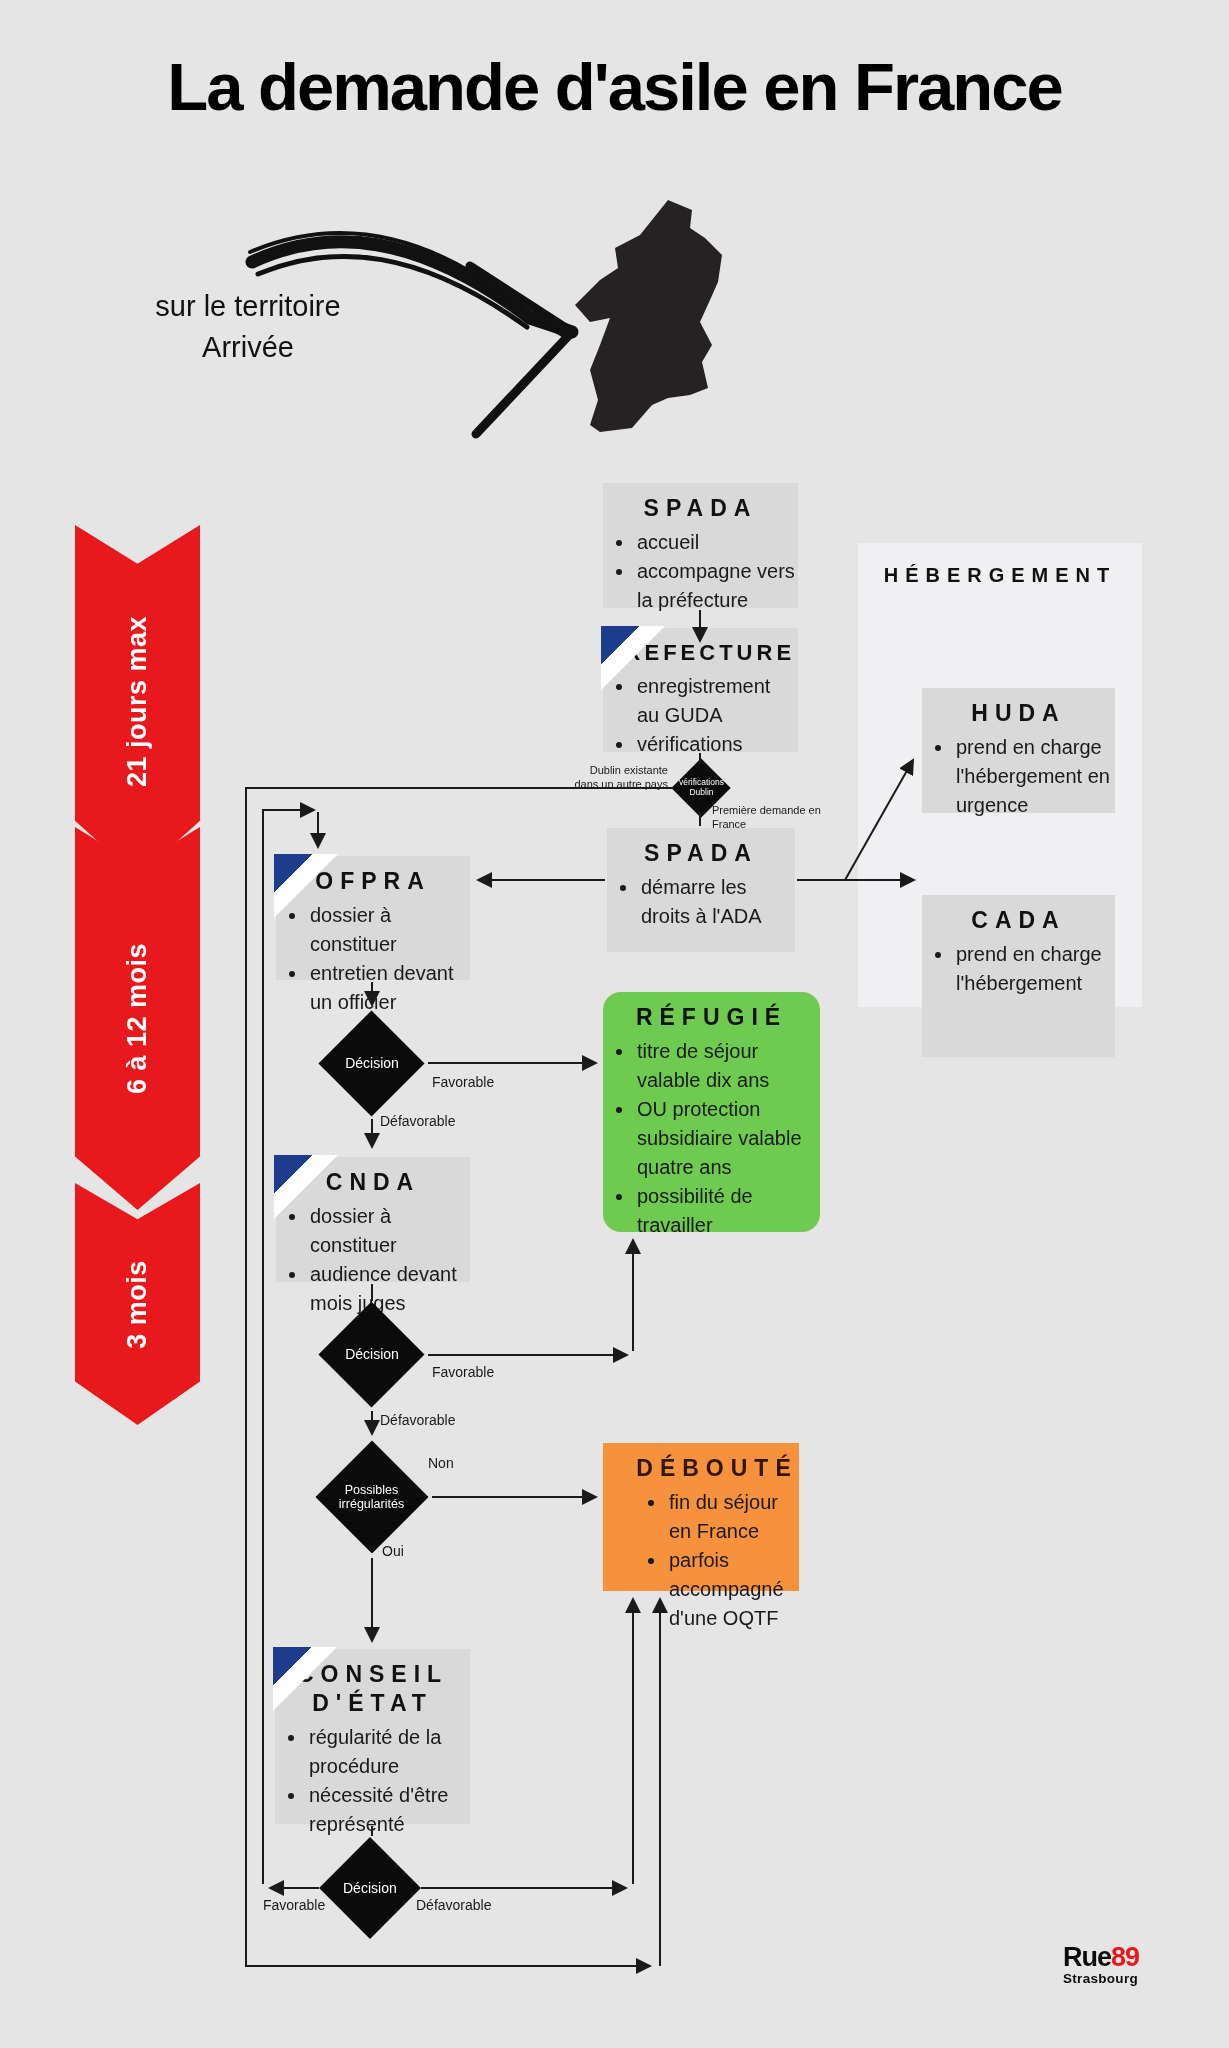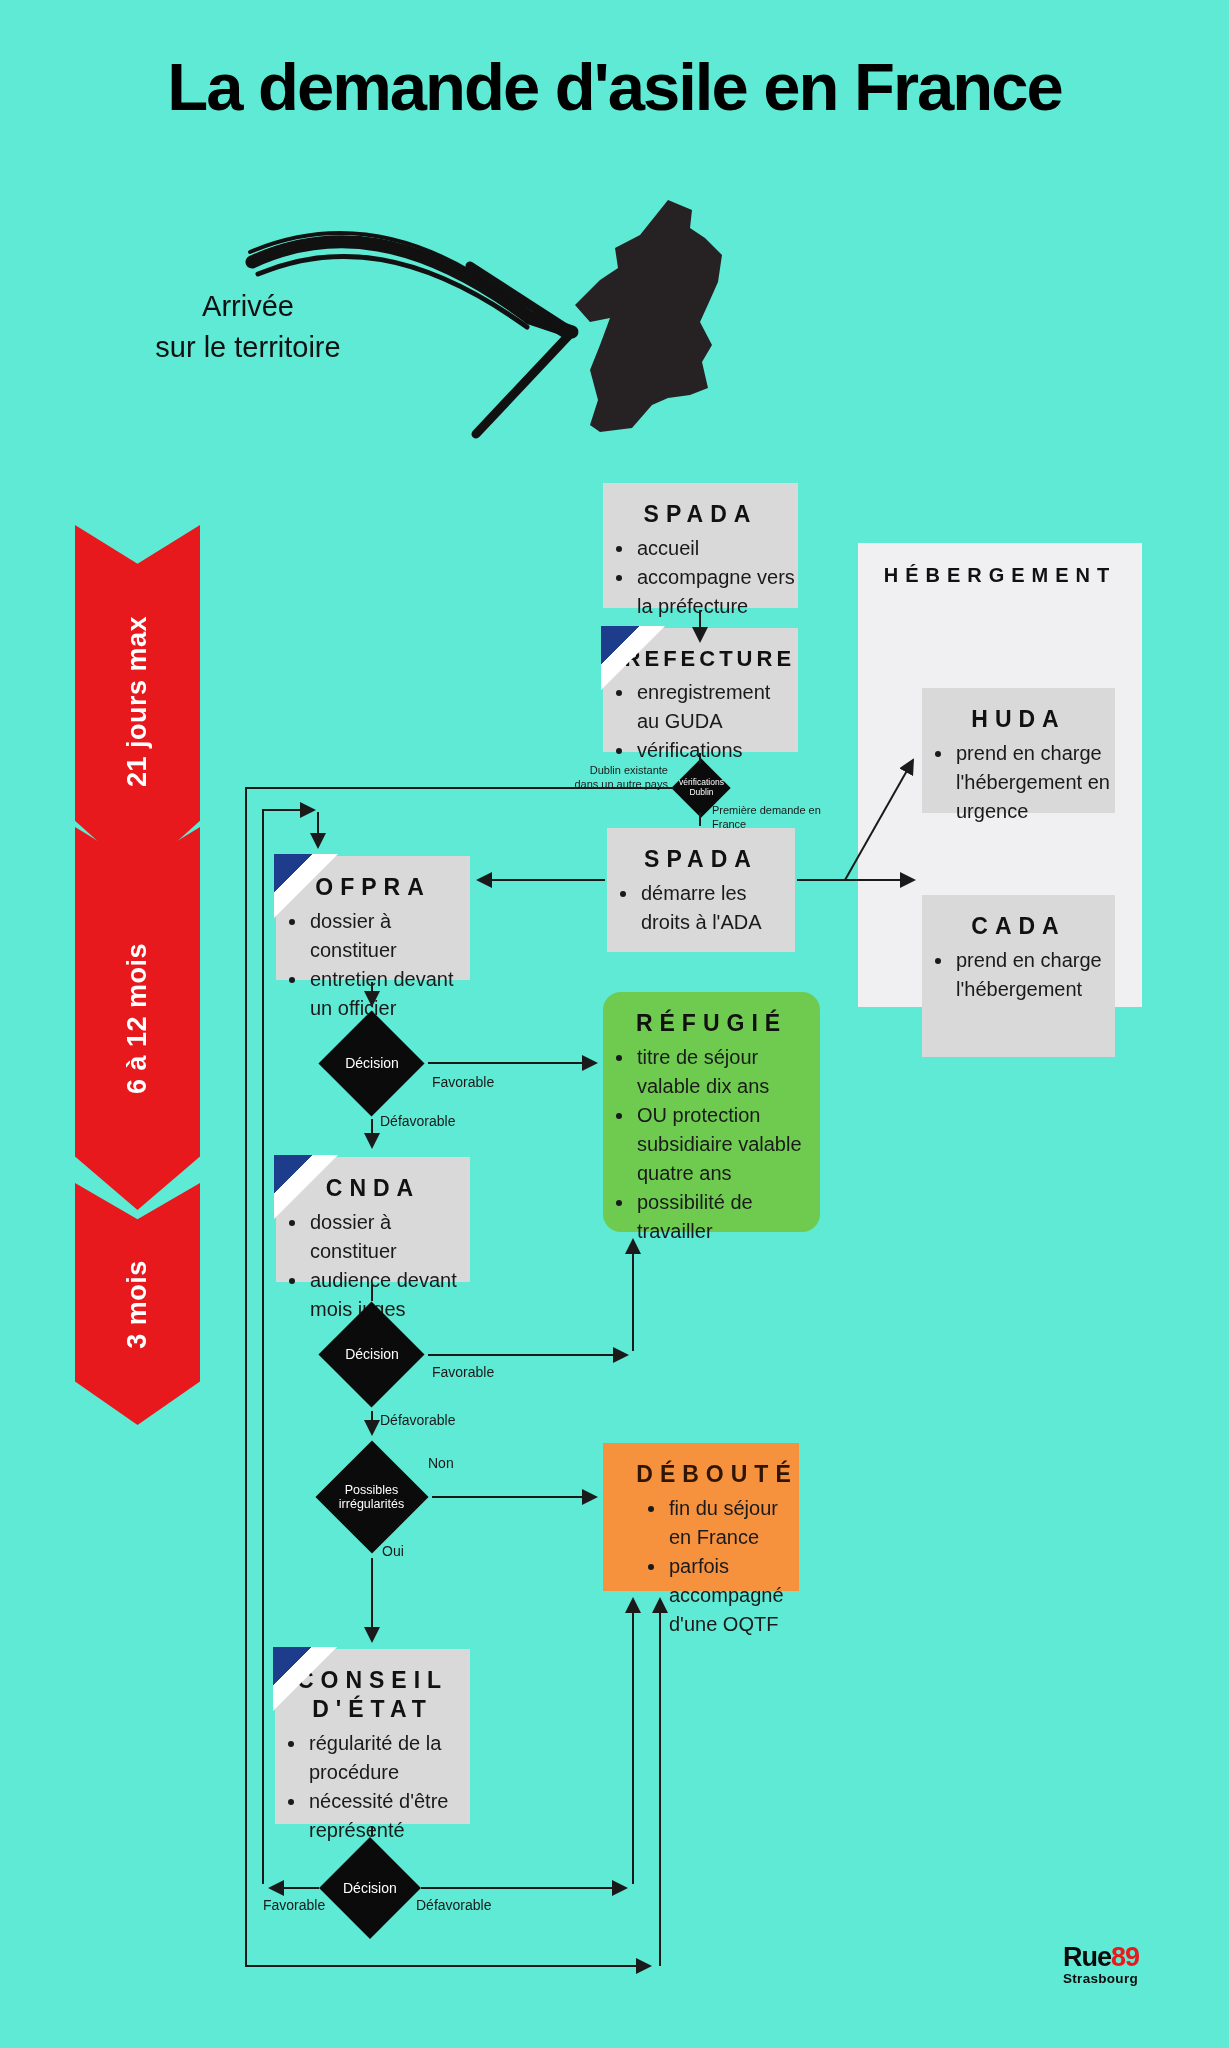--- a/index.html
+++ b/index.html
@@ -1,26 +1,26 @@
 <!DOCTYPE html>
 <html><head>
 <meta charset="utf-8">
 <style>
   html,body{margin:0;padding:0;background:#ffffff;}
-  #stage{position:relative;width:1229px;height:2048px;background:#5eead4;overflow:hidden;
+  #stage{position:relative;width:1229px;height:2048px;background:#e5e5e5;overflow:hidden;
          font-family:"Liberation Sans",sans-serif;color:#1a1a1a;}
   .abs{position:absolute;}
   
   #main-title{left:0;top:48px;width:1229px;text-align:center;font-size:67px;font-weight:bold;
               letter-spacing:-2px;color:#000;}
   
   #arrival-text{left:108px;top:286px;width:280px;text-align:center;font-size:29px;line-height:1.42;color:#111;}
   
   .box{position:absolute;background:#d9d9d9;text-align:center;box-sizing:border-box;}
-  .bt{font-weight:bold;letter-spacing:7px;font-size:23px;color:#111;margin-top:18px;}
+  .bt{font-weight:bold;letter-spacing:7px;font-size:23px;color:#111;margin-top:12px;}
   .bt.tight{letter-spacing:4px;font-size:22px;}
   .box ul{margin:6px 0 0 0;padding-left:32px;text-align:left;font-size:20px;line-height:1.45;color:#1a1a1a;}
   .box ul li{padding-left:2px;margin:0;}
   .green{background:#6ecb4f;border-radius:18px;}
   .orange{background:#f6913e;padding-left:32px;}
   .orange .bt{color:#2f1502;}
   
   .flag{position:absolute;top:-2px;left:-2px;width:64px;height:64px;
         background:linear-gradient(135deg,#1e3c8c 0%,#1e3c8c 30%,#ffffff 30%,#ffffff 52%,#e2242e 52%,#e2242e 75%,rgba(0,0,0,0) 75%);
         clip-path:polygon(0 0,100% 0,0 100%);}
@@ -47,22 +47,22 @@
   svg.overlay{position:absolute;left:0;top:0;pointer-events:none;}
 </style>
 </head>
 <body>
 
 <div id="stage">
 
   <div class="abs" id="main-title">La demande d'asile en France</div>
 
   <div class="abs" id="arrival-text">
+    <div>sur le territoire</div>
     <div>Arrivée</div>
-    <div>sur le territoire</div>
   </div>
 
   <div class="chev" style="top:525px;height:352px;clip-path:polygon(0 0,50% 11%,100% 0,100% 84%,50% 100%,0 84%);">
     <span>21 jours max</span>
   </div>
   <div class="chev" style="top:827px;height:383px;clip-path:polygon(0 0,50% 10%,100% 0,100% 86%,50% 100%,0 86%);">
     <span>6 à 12 mois</span>
   </div>
   <div class="chev" style="top:1183px;height:242px;clip-path:polygon(0 0,50% 15%,100% 0,100% 82%,50% 100%,0 82%);">
     <span>3 mois</span>

